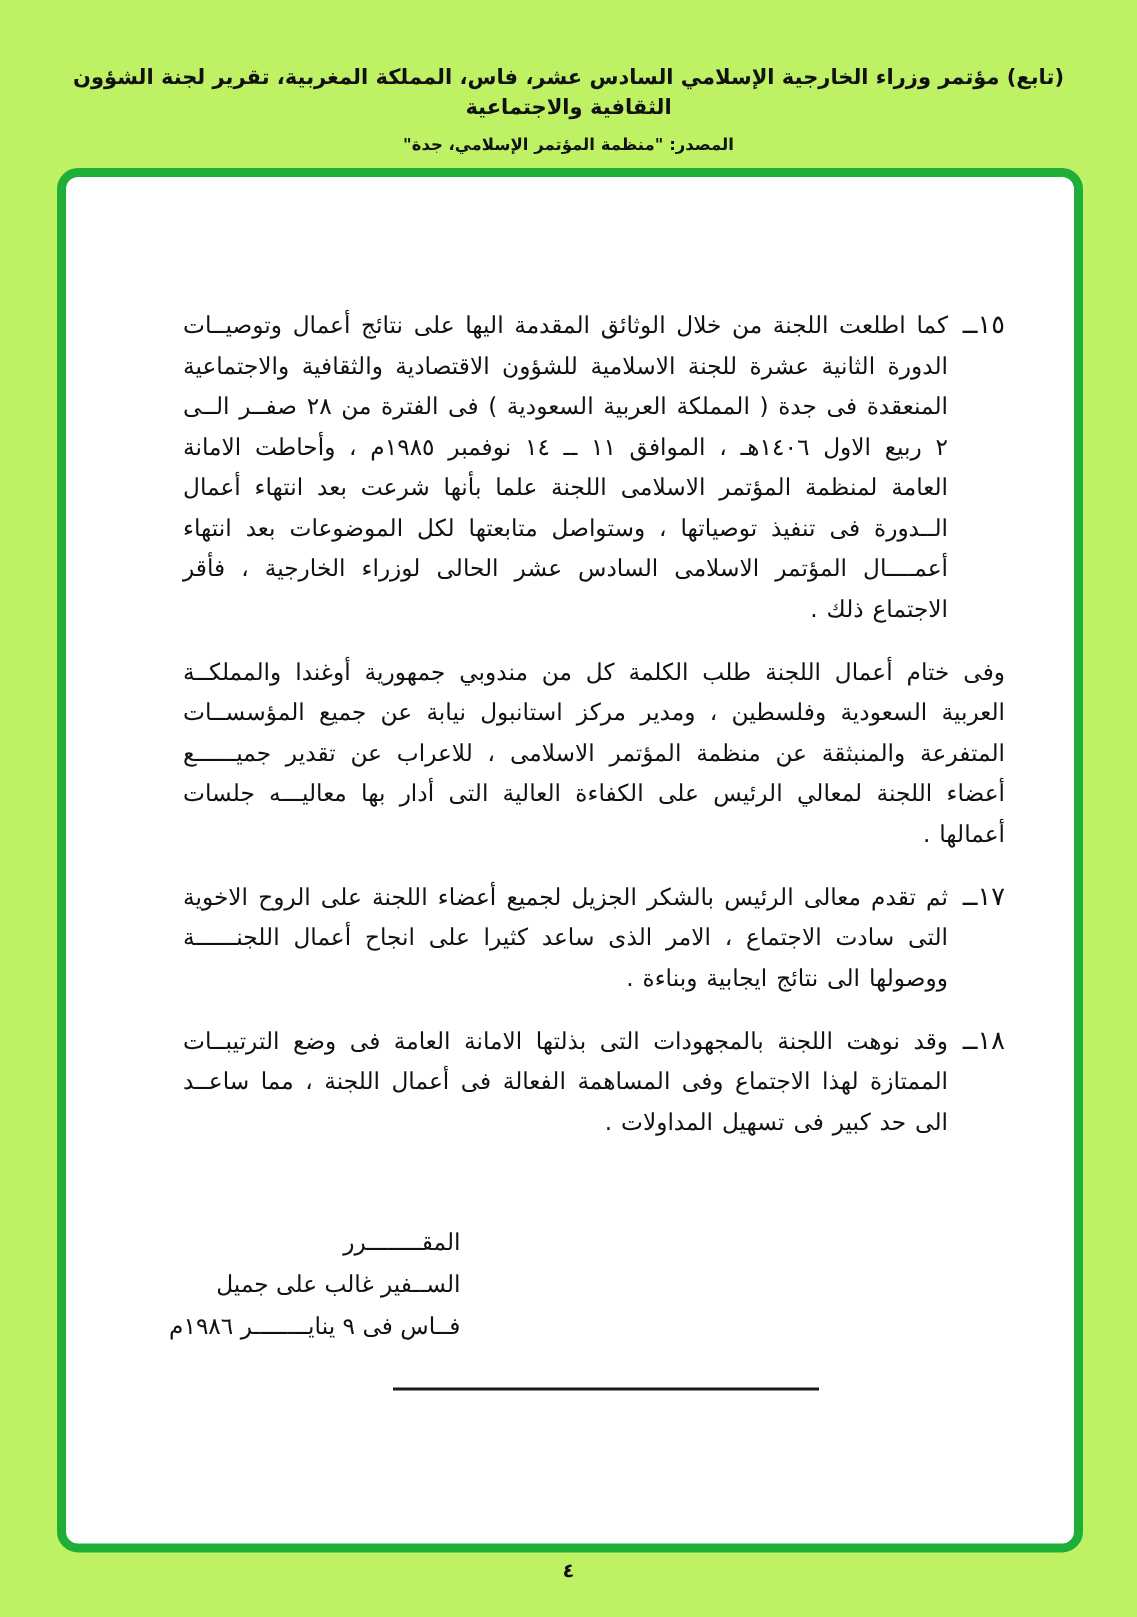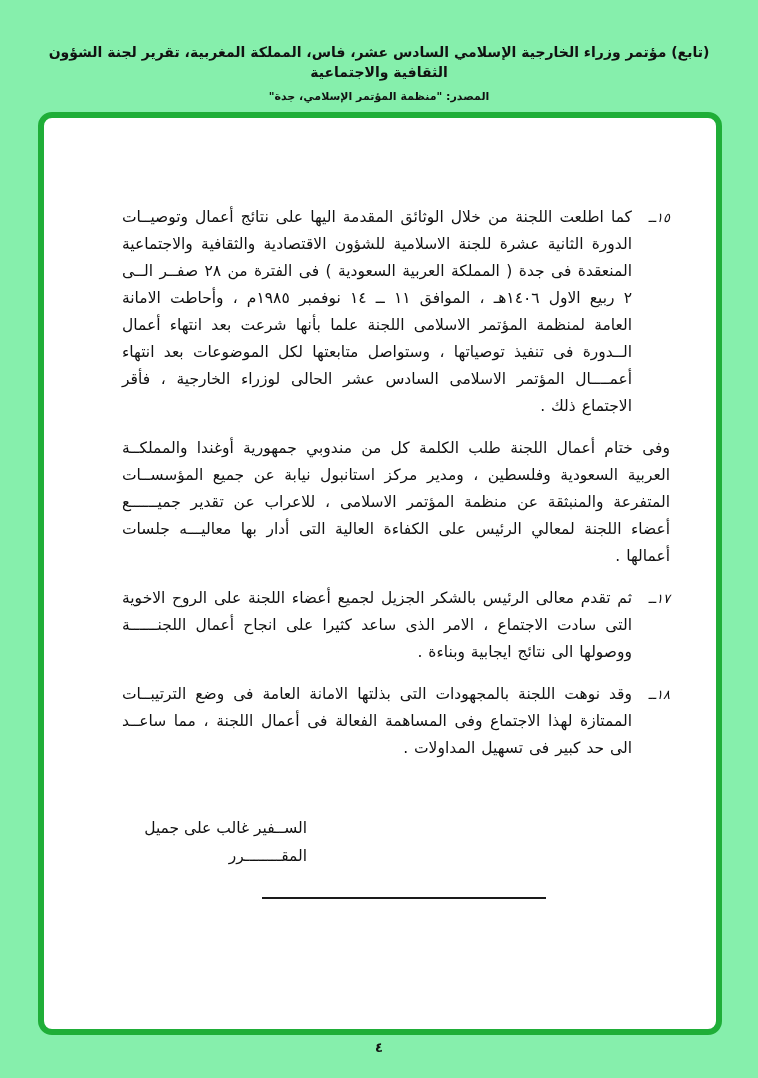--- a/index.html
+++ b/index.html
@@ -4,21 +4,21 @@
 <style>
   html, body {
     margin: 0;
     padding: 0;
     background: #ffffff;
   }
   .page {
     position: relative;
     width: 758px;
     height: 1078px;
-    background: #86efac;
+    background: #bef264;
     overflow: hidden;
     font-family: "DejaVu Sans", sans-serif;
     color: #111111;
   }
 
   
   .header {
     position: absolute;
     top: 42px;
     left: 0;
@@ -59,25 +59,24 @@
   }
 
   
   .para {
     display: flex;
     direction: rtl;
     margin-bottom: 15px;
   }
   .para-number {
     flex: 0 0 38px;
-    font-size: 13px;
+    font-size: 17px;
     line-height: 27px;
     white-space: nowrap;
     letter-spacing: 0;
-    font-style: italic;
   }
   .para-text {
     flex: 1 1 auto;
     font-size: 15.5px;
     line-height: 27px;
     text-align: justify;
     word-spacing: 1px;
     margin-left: 36px;
   }
 
@@ -137,22 +136,23 @@
         <span class="para-number">١٧ــ</span>
         <div class="para-text">ثم تقدم معالى الرئيس بالشكر الجزيل لجميع أعضاء اللجنة على الروح الاخوية التى سادت الاجتماع ، الامر الذى ساعد كثيرا على انجاح أعمال اللجنــــــة ووصولها الى نتائج ايجابية وبناءة .</div>
       </div>
 
       <div class="para">
         <span class="para-number">١٨ــ</span>
         <div class="para-text">وقد نوهت اللجنة بالمجهودات التى بذلتها الامانة العامة فى وضع الترتيبــات الممتازة لهذا الاجتماع وفى المساهمة الفعالة فى أعمال اللجنة ، مما ساعــد الى حد كبير فى تسهيل المداولات .</div>
       </div>
 
       <div class="signature">
+        <div>المقــــــــرر</div>
         <div>الســفير غالب على جميل</div>
-        <div>المقــــــــرر</div>
+        <div>فــاس فى ٩ ينايــــــــر ١٩٨٦م</div>
       </div>
 
       <div class="signature-divider"></div>
 
     </div>
   </div>
 
   <div class="footer">
     <span>٤</span>
   </div>

